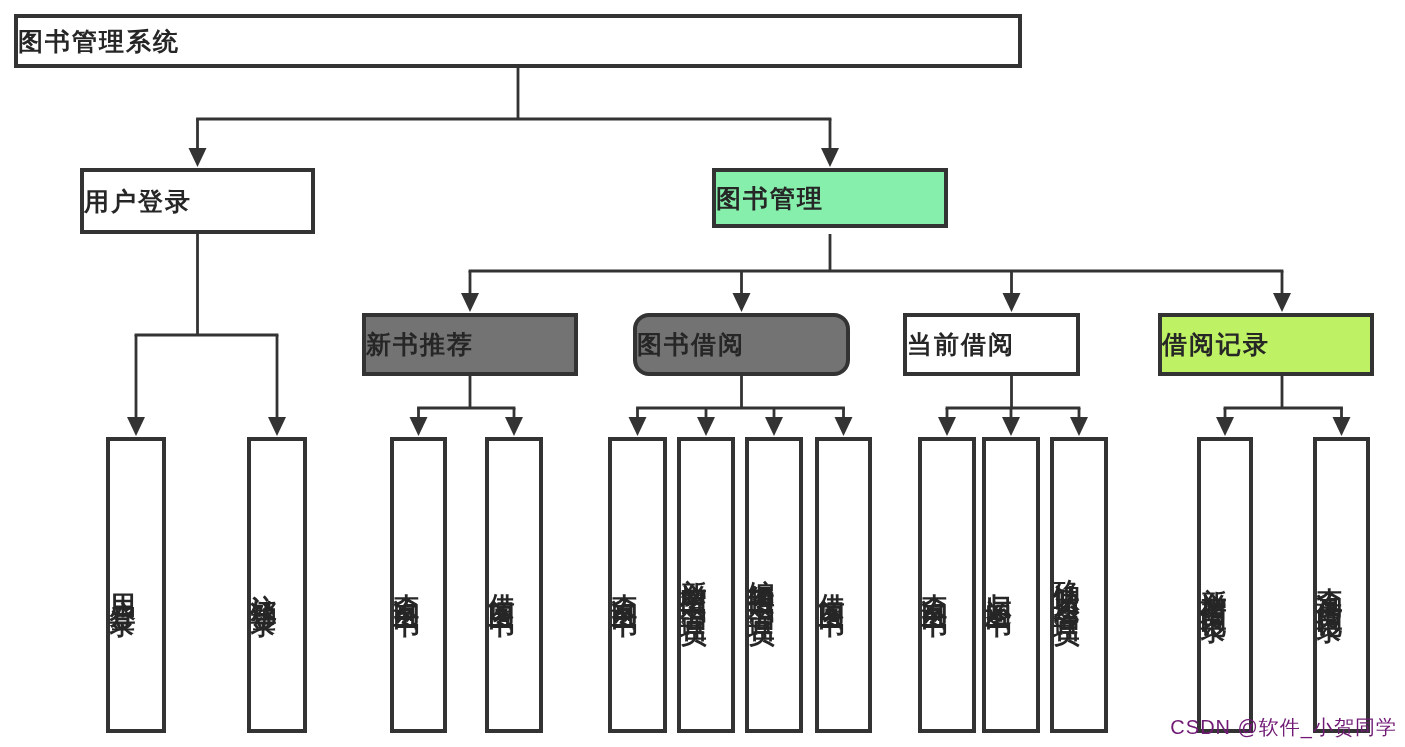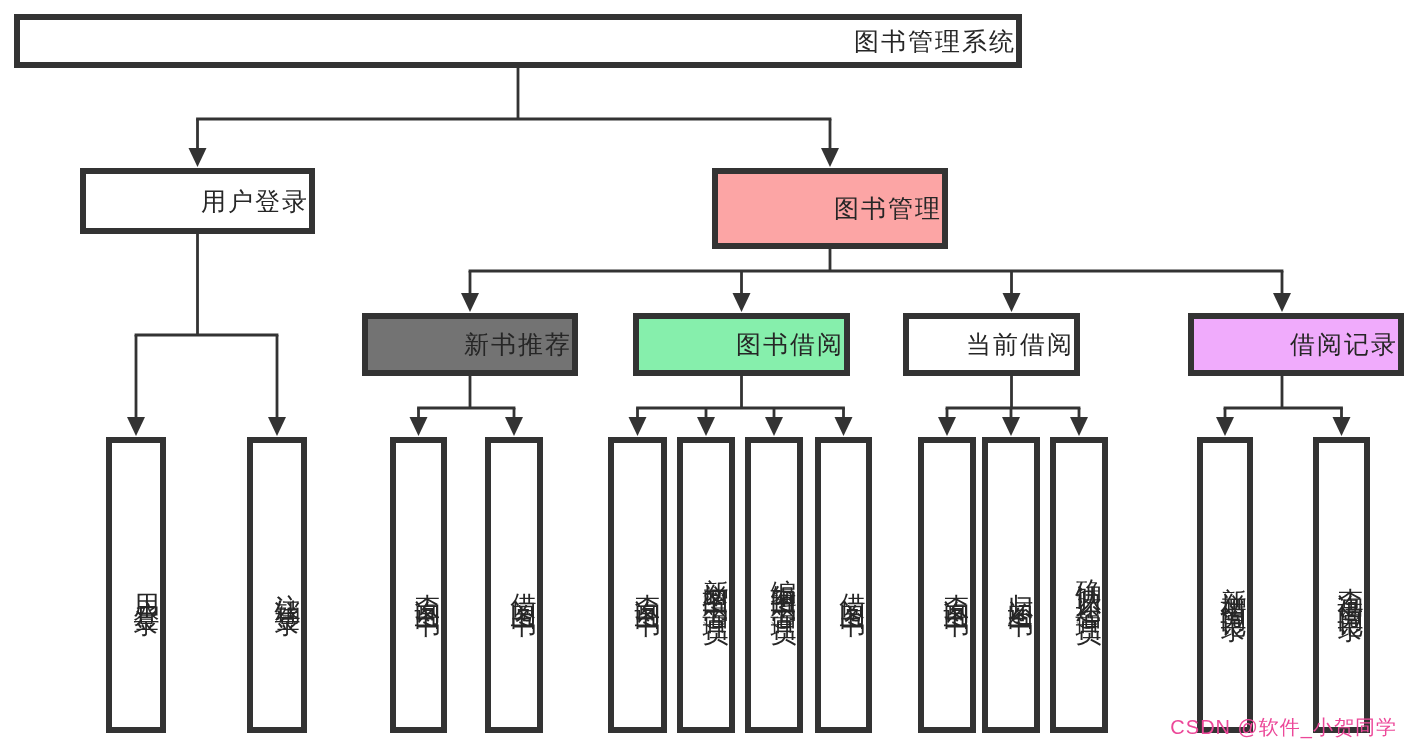--- a/index.html
+++ b/index.html
@@ -7,27 +7,28 @@
     position:relative;
     width:1405px;height:747px;
     background:#ffffff;
     font-family:"Liberation Sans","DejaVu Sans",sans-serif;
     overflow:hidden;
   }
   #connectors{position:absolute;left:0;top:0;z-index:0;}
   .box{
     position:absolute;
     box-sizing:border-box;
-    border:6px solid #0369a1;
+    border:4px solid #0369a1;
     background:#ffffff;
     display:flex;
     align-items:center;
-    justify-content:flex-end;
+    justify-content:flex-start;
     z-index:1;
     color:#262626;
+    font-weight:bold;
   }
   .box .lbl{
     font-size:25px;
     letter-spacing:2px;
     white-space:nowrap;
   }
   .box.vertical .lbl{
     writing-mode:vertical-rl;
     text-orientation:mixed;
     font-size:26px;
@@ -96,40 +97,40 @@
       <polygon points="1002,417 1020,417 1011,436" fill="#333333"></polygon>
       <line x1="1079" y1="408" x2="1079" y2="425" stroke="#333333" stroke-width="2.8"></line>
       <polygon points="1070,417 1088,417 1079,436" fill="#333333"></polygon>
       <line x1="1282" y1="376" x2="1282" y2="408" stroke="#333333" stroke-width="2.8"></line>
       <line x1="1223.6" y1="408" x2="1342.9" y2="408" stroke="#333333" stroke-width="2.8"></line>
       <line x1="1225" y1="408" x2="1225" y2="425" stroke="#333333" stroke-width="2.8"></line>
       <polygon points="1216,417 1234,417 1225,436" fill="#333333"></polygon>
       <line x1="1341.5" y1="408" x2="1341.5" y2="425" stroke="#333333" stroke-width="2.8"></line>
       <polygon points="1332.5,417 1350.5,417 1341.5,436" fill="#333333"></polygon>
     </svg>
-  <div id="watermark" style="color: #ec4899;">CSDN @软件_小贺同学</div>
+  <div id="watermark" style="color: #701a75;">CSDN @软件_小贺同学</div>
 <div class="box" style="left: 14px; top: 14px; width: 1008px; height: 54px; border-color: rgb(51, 51, 51); background: rgb(255, 255, 255); color: rgb(38, 38, 38);">
       <span class="lbl">图书管理系统</span>
     </div>
     <div class="box" style="left: 80px; top: 168px; width: 235px; height: 66px; border-color: rgb(51, 51, 51); background: rgb(255, 255, 255); color: rgb(38, 38, 38);">
       <span class="lbl">用户登录</span>
     </div>
-    <div class="box" style="left: 712px; top: 168px; width: 236px; height: 81px; border-color: rgb(51, 51, 51); background: #fca5a5; color: rgb(38, 38, 38);">
+    <div class="box" style="left: 712px; top: 168px; width: 236px; height: 60px; border-color: rgb(51, 51, 51); background: #86efac; color: rgb(38, 38, 38);">
       <span class="lbl">图书管理</span>
     </div>
     <div class="box" style="left: 362px; top: 313px; width: 216px; height: 63px; border-color: rgb(51, 51, 51); background: #737373; color: rgb(38, 38, 38);">
       <span class="lbl">新书推荐</span>
     </div>
-    <div class="box" style="left: 633px; top: 313px; width: 217px; height: 63px; border-color: rgb(51, 51, 51); background: #86efac; color: rgb(38, 38, 38);">
+    <div class="box" style="left: 633px; top: 313px; width: 217px; height: 63px; border-color: rgb(51, 51, 51); background: #737373; color: rgb(38, 38, 38); border-radius: 16px;">
       <span class="lbl">图书借阅</span>
     </div>
     <div class="box" style="left: 903px; top: 313px; width: 177px; height: 63px; border-color: rgb(51, 51, 51); background: rgb(255, 255, 255); color: rgb(38, 38, 38);">
       <span class="lbl">当前借阅</span>
     </div>
-    <div class="box" style="left: 1188px; top: 313px; width: 216px; height: 63px; border-color: rgb(51, 51, 51); background: #f0abfc; color: rgb(38, 38, 38);">
+    <div class="box" style="left: 1158px; top: 313px; width: 216px; height: 63px; border-color: rgb(51, 51, 51); background: #bef264; color: rgb(38, 38, 38);">
       <span class="lbl">借阅记录</span>
     </div>
     <div class="box vertical" style="left: 106px; top: 437px; width: 60px; height: 296px; border-color: rgb(51, 51, 51); background: rgb(255, 255, 255); color: rgb(38, 38, 38);">
       <span class="lbl">用户登录</span>
     </div>
     <div class="box vertical" style="left: 247px; top: 437px; width: 60px; height: 296px; border-color: rgb(51, 51, 51); background: rgb(255, 255, 255); color: rgb(38, 38, 38);">
       <span class="lbl">注销登录</span>
     </div>
     <div class="box vertical" style="left: 390px; top: 437px; width: 57px; height: 296px; border-color: rgb(51, 51, 51); background: rgb(255, 255, 255); color: rgb(38, 38, 38);">
       <span class="lbl">查询图书</span>

